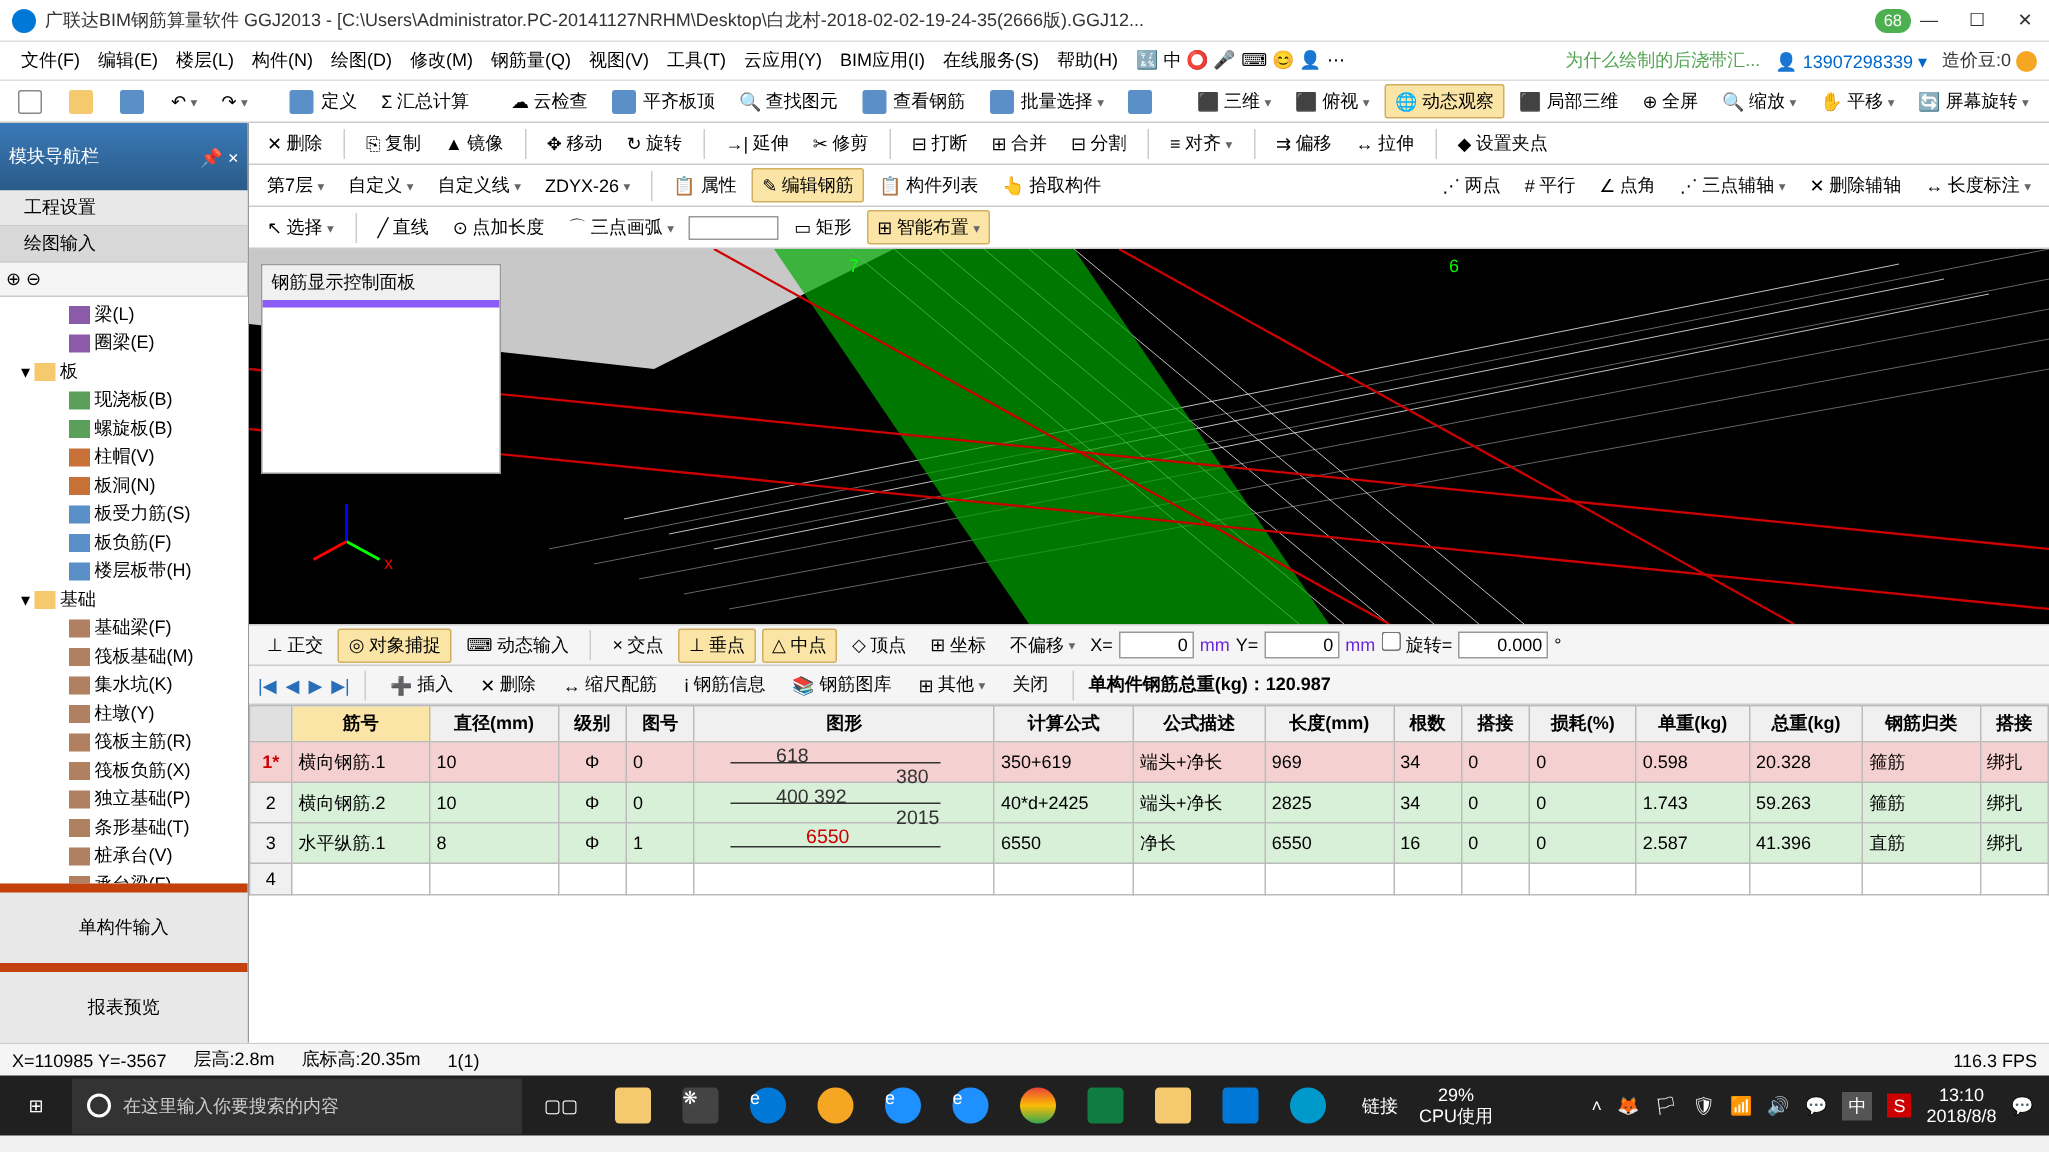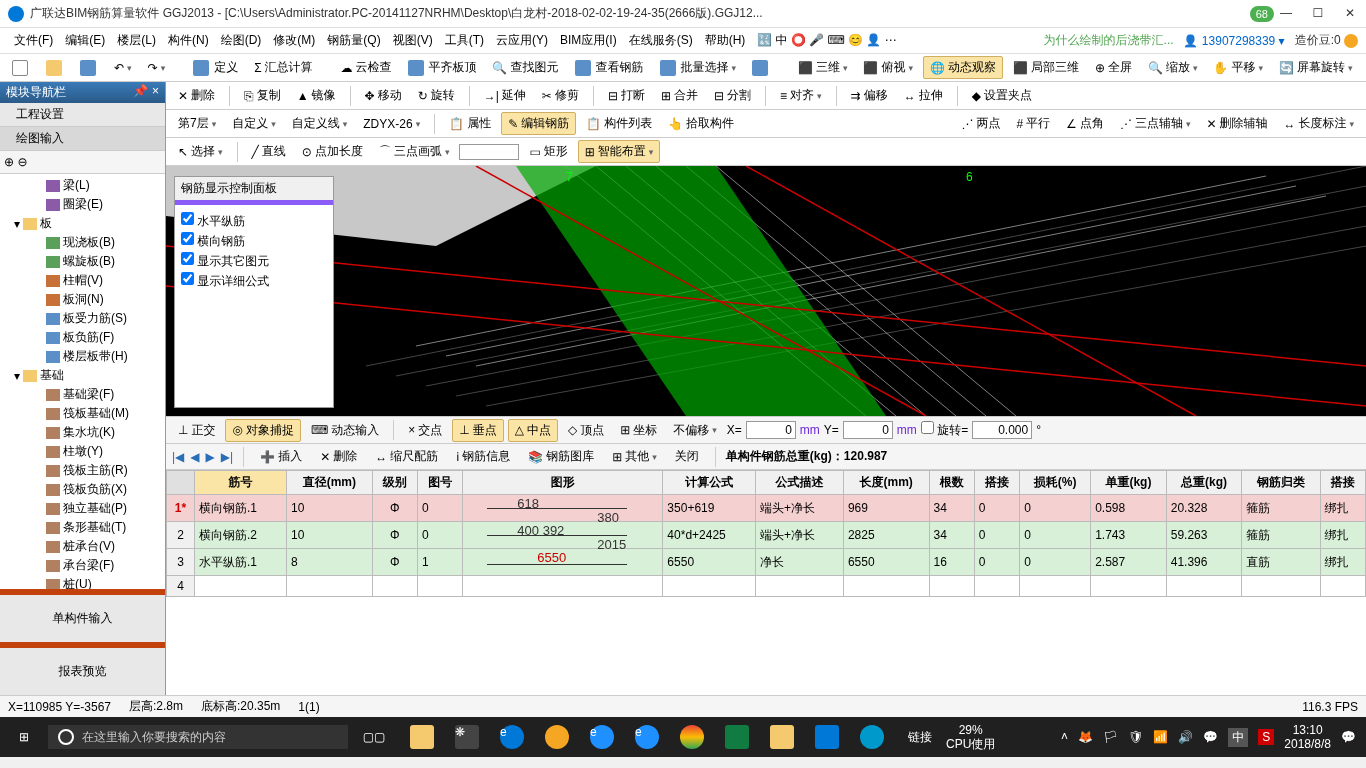--- a/index.html
+++ b/index.html
@@ -18,21 +18,21 @@
 .menubar .coins { color: #333; }
 .coin-icon { width: 14px; height: 14px; background: #f5a623; border-radius: 50%; display: inline-block; vertical-align: middle; }
 .toolicon { width: 16px; height: 16px; display: inline-block; vertical-align: middle; margin-right: 2px; background: #5a8fc7; border-radius: 2px; }
 .toolbar1, .toolbar2, .toolbar3, .toolbar4 { height: 28px; background: #fff; display: flex; align-items: center; padding: 0 6px; border-bottom: 1px solid #ccc; gap: 4px; white-space: nowrap; overflow: hidden; }
 .tbtn { padding: 2px 6px; cursor: pointer; display: flex; align-items: center; gap: 3px; border-radius: 2px; }
 .tbtn.active { background: #fbe5a6; border: 1px solid #d0b060; }
 .tbtn.active2 { background: #fbe5a6; border: 1px solid #d0b060; }
 .sep { width: 1px; height: 20px; background: #ccc; margin: 0 4px; }
 .main { display: flex; height: 613px; }
 .sidebar { width: 166px; background: #f5f5f5; border-right: 1px solid #999; display: flex; flex-direction: column; }
-.sidehdr { background: linear-gradient(#3a7ab8, #2a5a88); color: #fff; padding: 2px 6px; font-size: 12px; display: flex; justify-content: space-between; }
+.sidehdr { background: linear-gradient(#3a7ab8, #2a5a88); color: #fff; padding: 14px 6px; font-size: 12px; display: flex; justify-content: space-between; align-items: center; }
 .sidetab { background: #e8e8e8; text-align: left; padding: 3px 16px; border-bottom: 1px solid #ccc; cursor: pointer; }
 .toolstrip { padding: 4px; border-bottom: 1px solid #ccc; }
 .tree { flex: 1; overflow-y: auto; background: #fff; padding: 2px; font-size: 12px; }
 .tree-item { padding: 1px 2px; cursor: pointer; display: flex; align-items: center; gap: 3px; white-space: nowrap; }
 .tree-item .ti { width: 14px; height: 12px; display: inline-block; }
 .ti-folder { background: #f5c96e; }
 .ti-beam { background: #8b5aa8; }
 .ti-slab { background: #5a9f5a; }
 .ti-col { background: #c77038; }
 .ti-found { background: #b08060; }
@@ -64,21 +64,21 @@
 td.idx { text-align: center; background: #f0f0f0; }
 td.c { text-align: center; }
 .shape-cell { position: relative; height: 20px; }
 .shape-line { position: absolute; height: 1px; background: #333; }
 .shape-txt { position: absolute; font-size: 13px; color: #333; }
 .shape-txt.red { color: #c00; }
 .statusbar { height: 22px; background: #f5f5f5; border-top: 1px solid #ccc; display: flex; align-items: center; padding: 0 8px; gap: 18px; }
 .statusbar .sright { margin-left: auto; }
 .taskbar { height: 40px; background: #202020; display: flex; align-items: center; padding: 0 4px; gap: 4px; color: #fff; }
 .taskbar .start { width: 40px; height: 40px; display: flex; align-items: center; justify-content: center; cursor: pointer; }
-.taskbar .search { background: #333; height: 24px; display: flex; align-items: center; padding: 0 10px; width: 300px; color: #ccc; gap: 8px; }
+.taskbar .search { background: #333; height: 37px; display: flex; align-items: center; padding: 0 10px; width: 300px; color: #ccc; gap: 8px; }
 .taskbar .search .o { width: 16px; height: 16px; border: 2px solid #fff; border-radius: 50%; }
 .taskbar .apps { display: flex; gap: 1px; }
 .taskbar .app { width: 44px; height: 40px; display: flex; align-items: center; justify-content: center; cursor: pointer; }
 .taskbar .app .ai { width: 24px; height: 24px; border-radius: 3px; }
 .taskbar .tray { margin-left: auto; display: flex; align-items: center; gap: 10px; padding-right: 6px; }
 .taskbar .clock { text-align: center; line-height: 1.2; font-size: 11px; }
 .dropdown-arrow::after { content: " ▾"; font-size: 9px; color: #666; }
 svg.vp { position: absolute; left: 0; top: 0; }
 </style>
 </head>
@@ -323,26 +323,20 @@
       <span class="tbtn">⊙ <span>点加长度</span></span>
       <span class="tbtn dropdown-arrow">⌒ <span>三点画弧</span></span>
       <input type="text" style="width: 60px; border: 1px solid rgb(153, 153, 153);">
       <span class="tbtn">▭ <span>矩形</span></span>
       <span class="tbtn active2 dropdown-arrow">⊞ <span>智能布置</span></span>
     </div>
 
     <div class="viewport">
       <div class="panel">
         <div class="panel-title">钢筋显示控制面板</div>
-        <div class="panel-body">
-          <label><input type="checkbox" checked="" style=""> <span>水平纵筋</span></label>
-          <label><input type="checkbox" checked="" style=""> <span>横向钢筋</span></label>
-          <label><input type="checkbox" checked="" style=""> <span>显示其它图元</span></label>
-          <label><input type="checkbox" checked="" style=""> <span>显示详细公式</span></label>
-        </div>
         <div style="height:110px"></div>
       </div>
       <svg class="vp" width="1200" height="250">
         <polygon points="0,0 430,0 270,80 0,50" fill="#c8c8c8"></polygon>
         <g stroke="#888" stroke-width="0.5">
           <line x1="200" y1="200" x2="1200" y2="0"></line>
             <line x1="230" y1="210" x2="1200" y2="20"></line>
             <line x1="260" y1="220" x2="1200" y2="40"></line>
           <line x1="290" y1="230" x2="1200" y2="60"></line>
             <line x1="320" y1="240" x2="1200" y2="80"></line>

